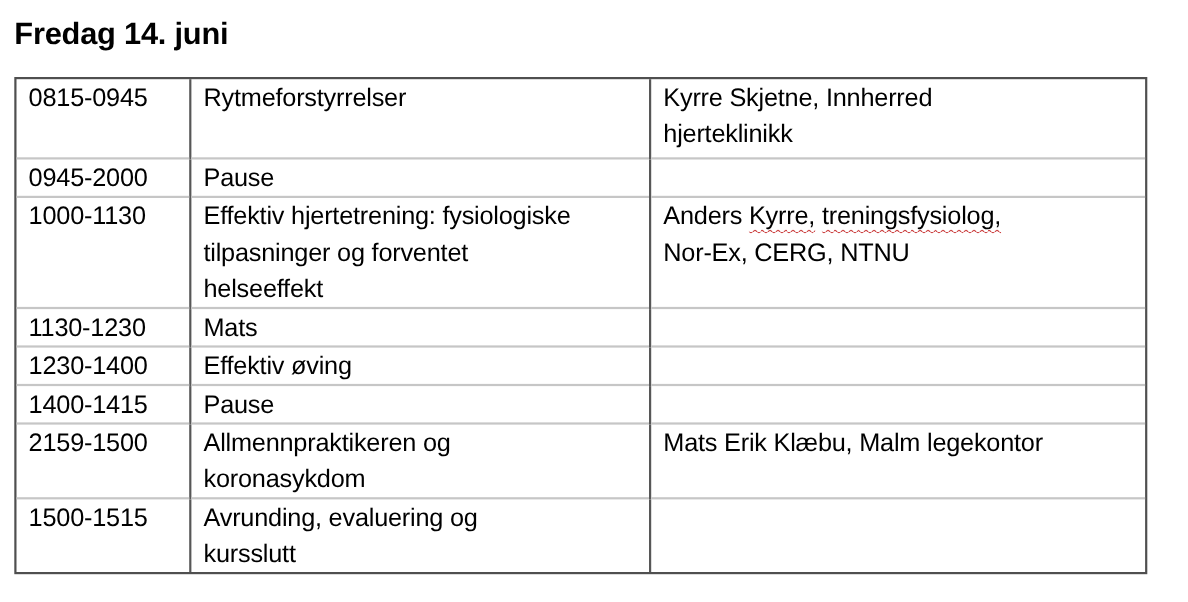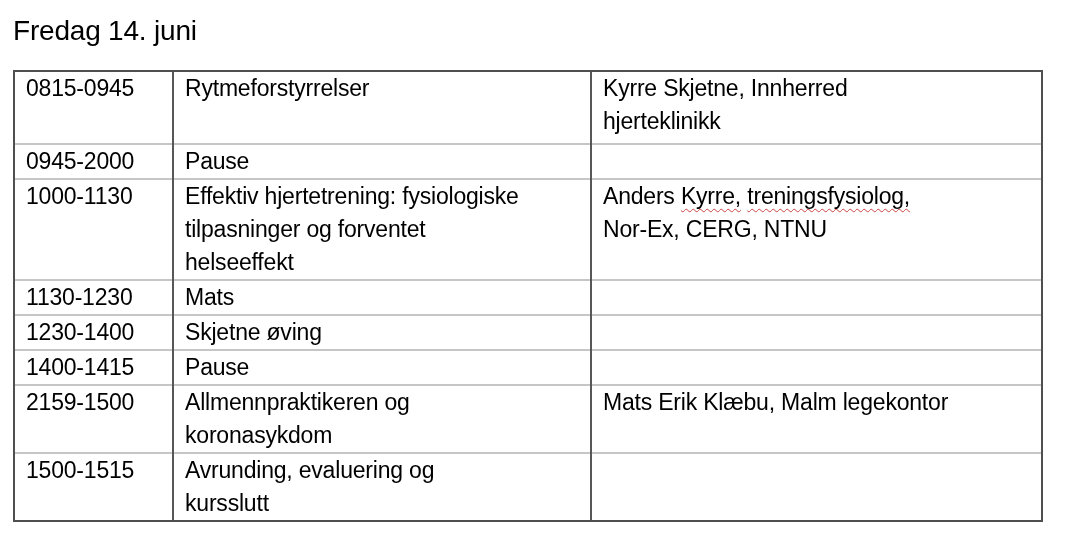--- a/index.html
+++ b/index.html
@@ -15,21 +15,21 @@
     font-family: "Liberation Sans", sans-serif;
     color: var(--text, #000000);
   }
   .page-title {
     position: absolute;
     left: 13px;
     top: 15px;
     margin: 0;
     font-size: 28px;
     line-height: 32px;
-    font-weight: 400;
+    font-weight: 700;
     letter-spacing: -0.2px;
   }
   .tbl-wrap {
     position: absolute;
     left: 13px;
     top: 70px;
     width: 1026px;
     border: 2px solid var(--outer, #4f4f4f);
     background: #ffffff;
   }
@@ -96,21 +96,21 @@
           <td><span>Anders </span><span class="sq">Kyrre,</span><span> </span><span class="sq">treningsfysiolog,</span><span>
 Nor-Ex, CERG, NTNU</span></td>
         </tr>
         <tr>
           <td>1130-1230</td>
           <td>Mats</td>
           <td></td>
         </tr>
         <tr>
           <td>1230-1400</td>
-          <td>Skjetne øving</td>
+          <td>Effektiv øving</td>
           <td></td>
         </tr>
         <tr>
           <td>1400-1415</td>
           <td>Pause</td>
           <td></td>
         </tr>
         <tr>
           <td>2159-1500</td>
           <td>Allmennpraktikeren og

